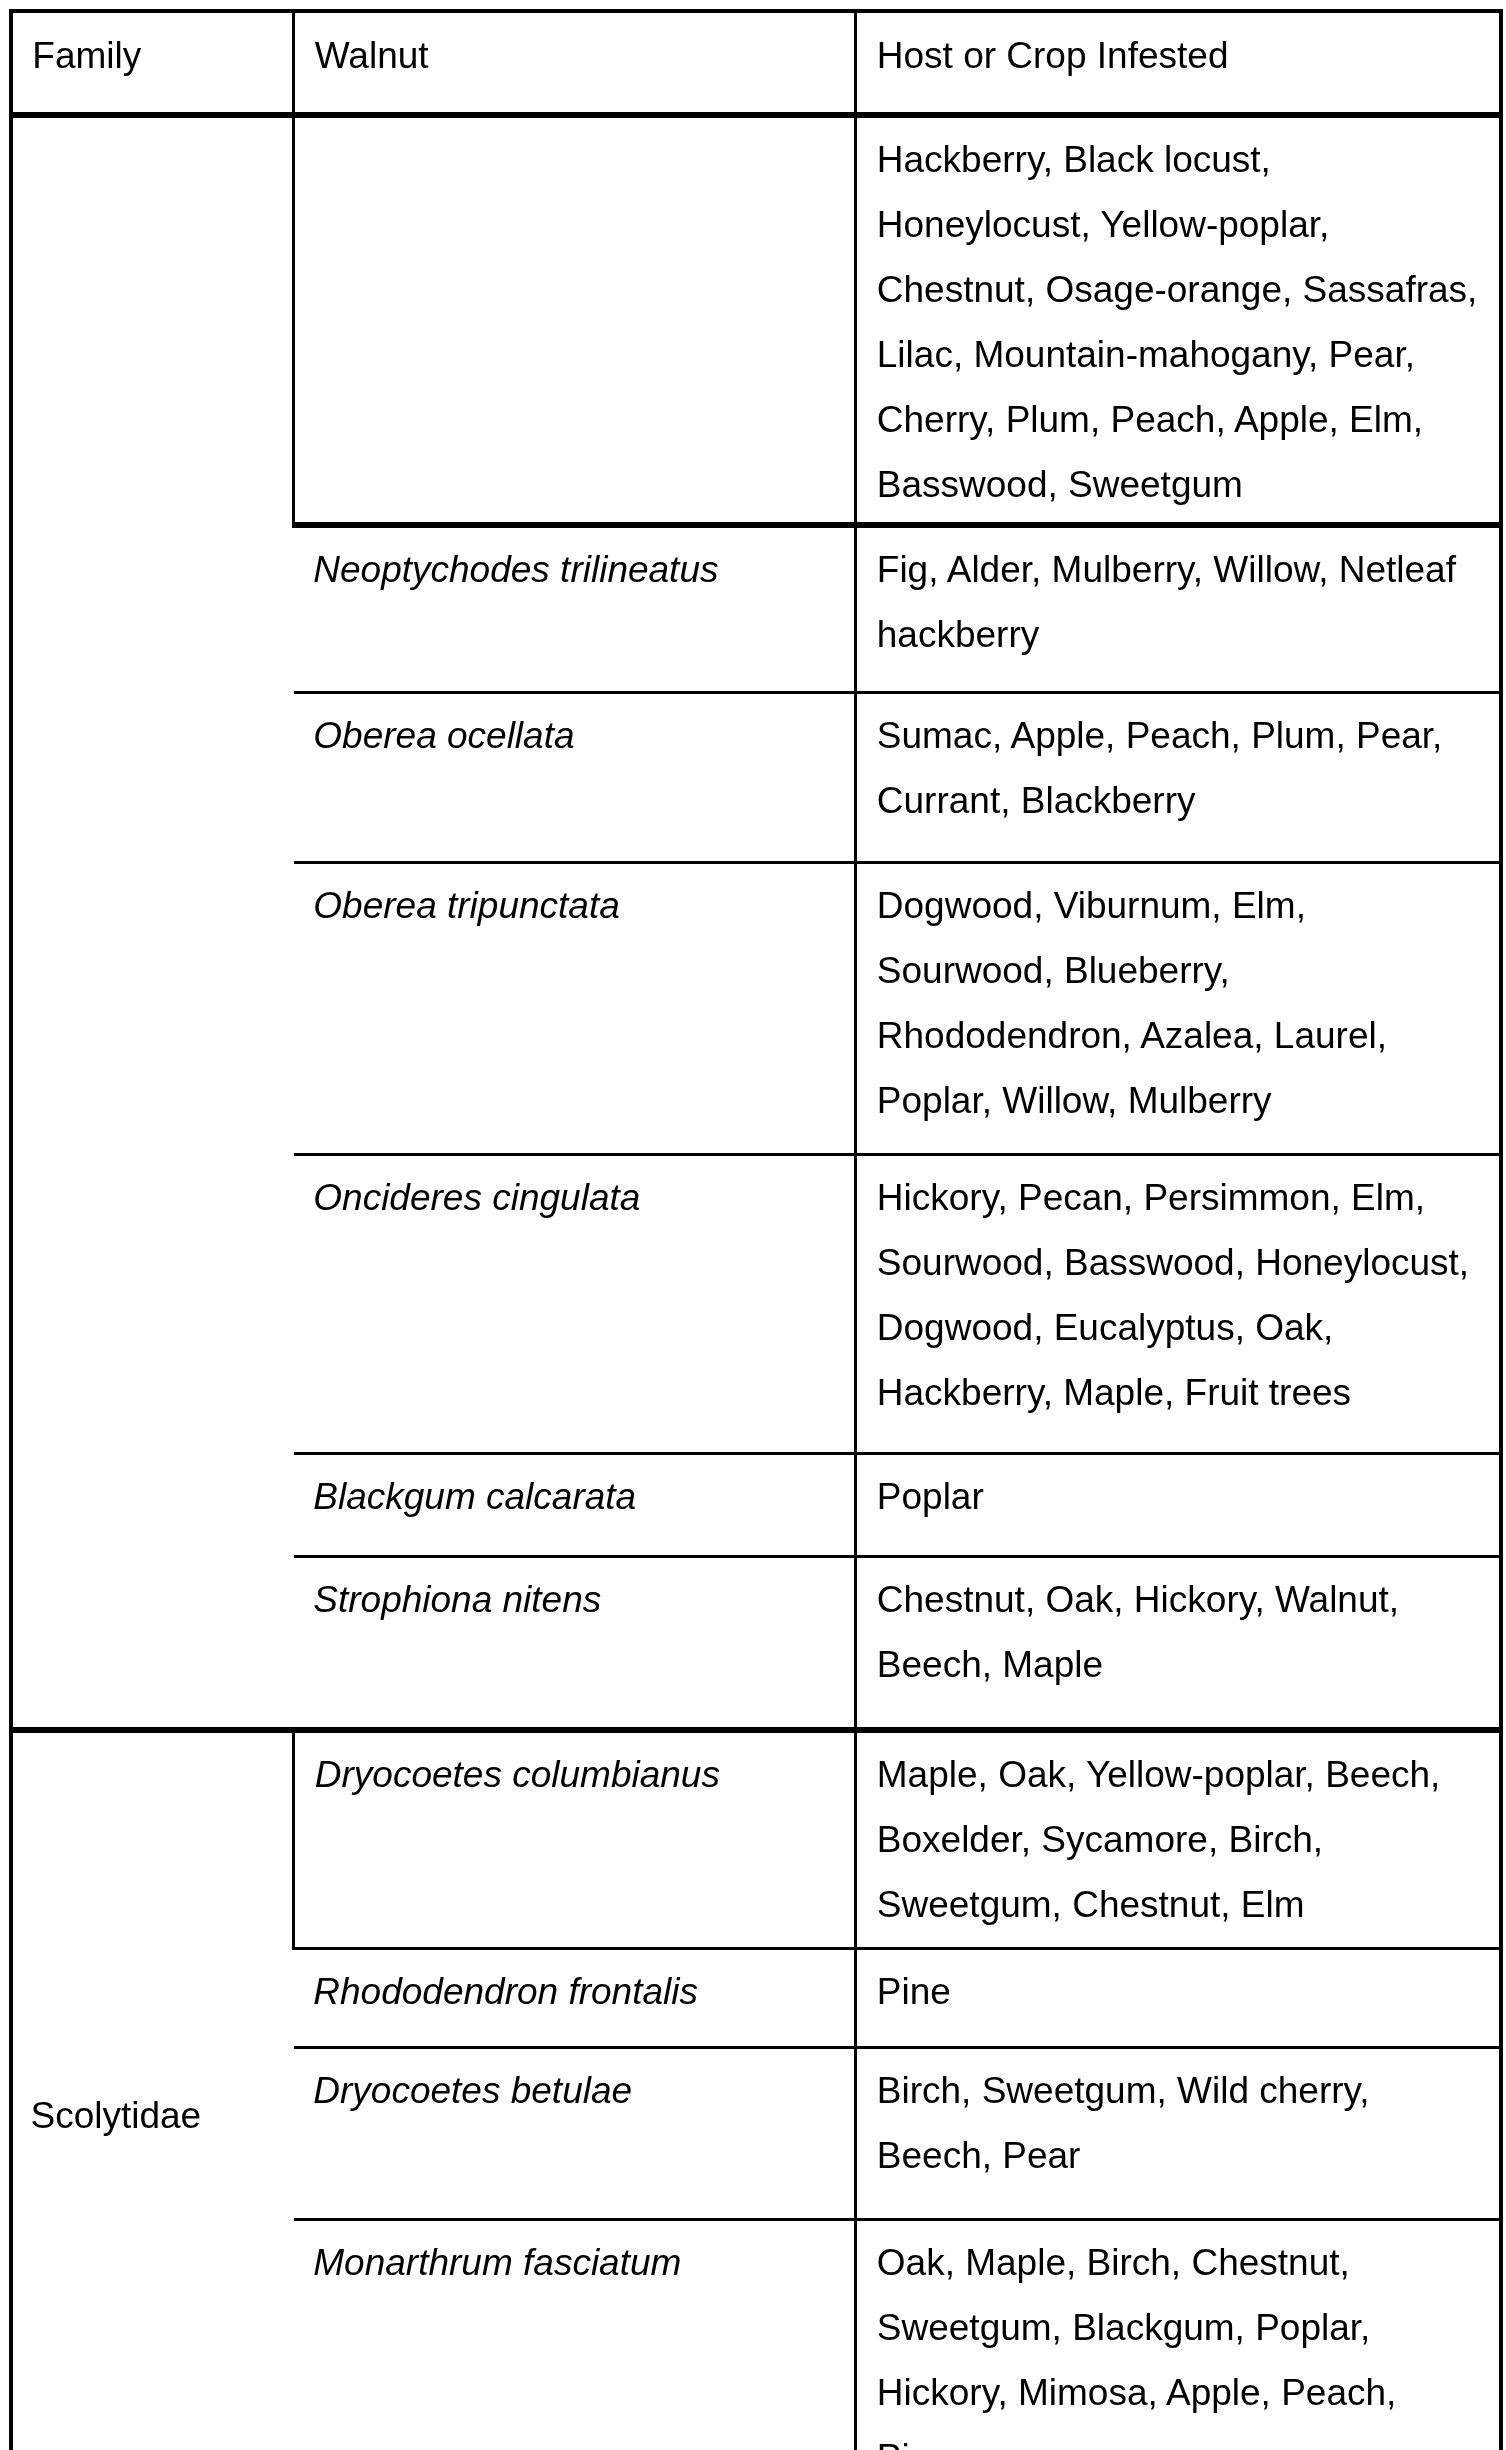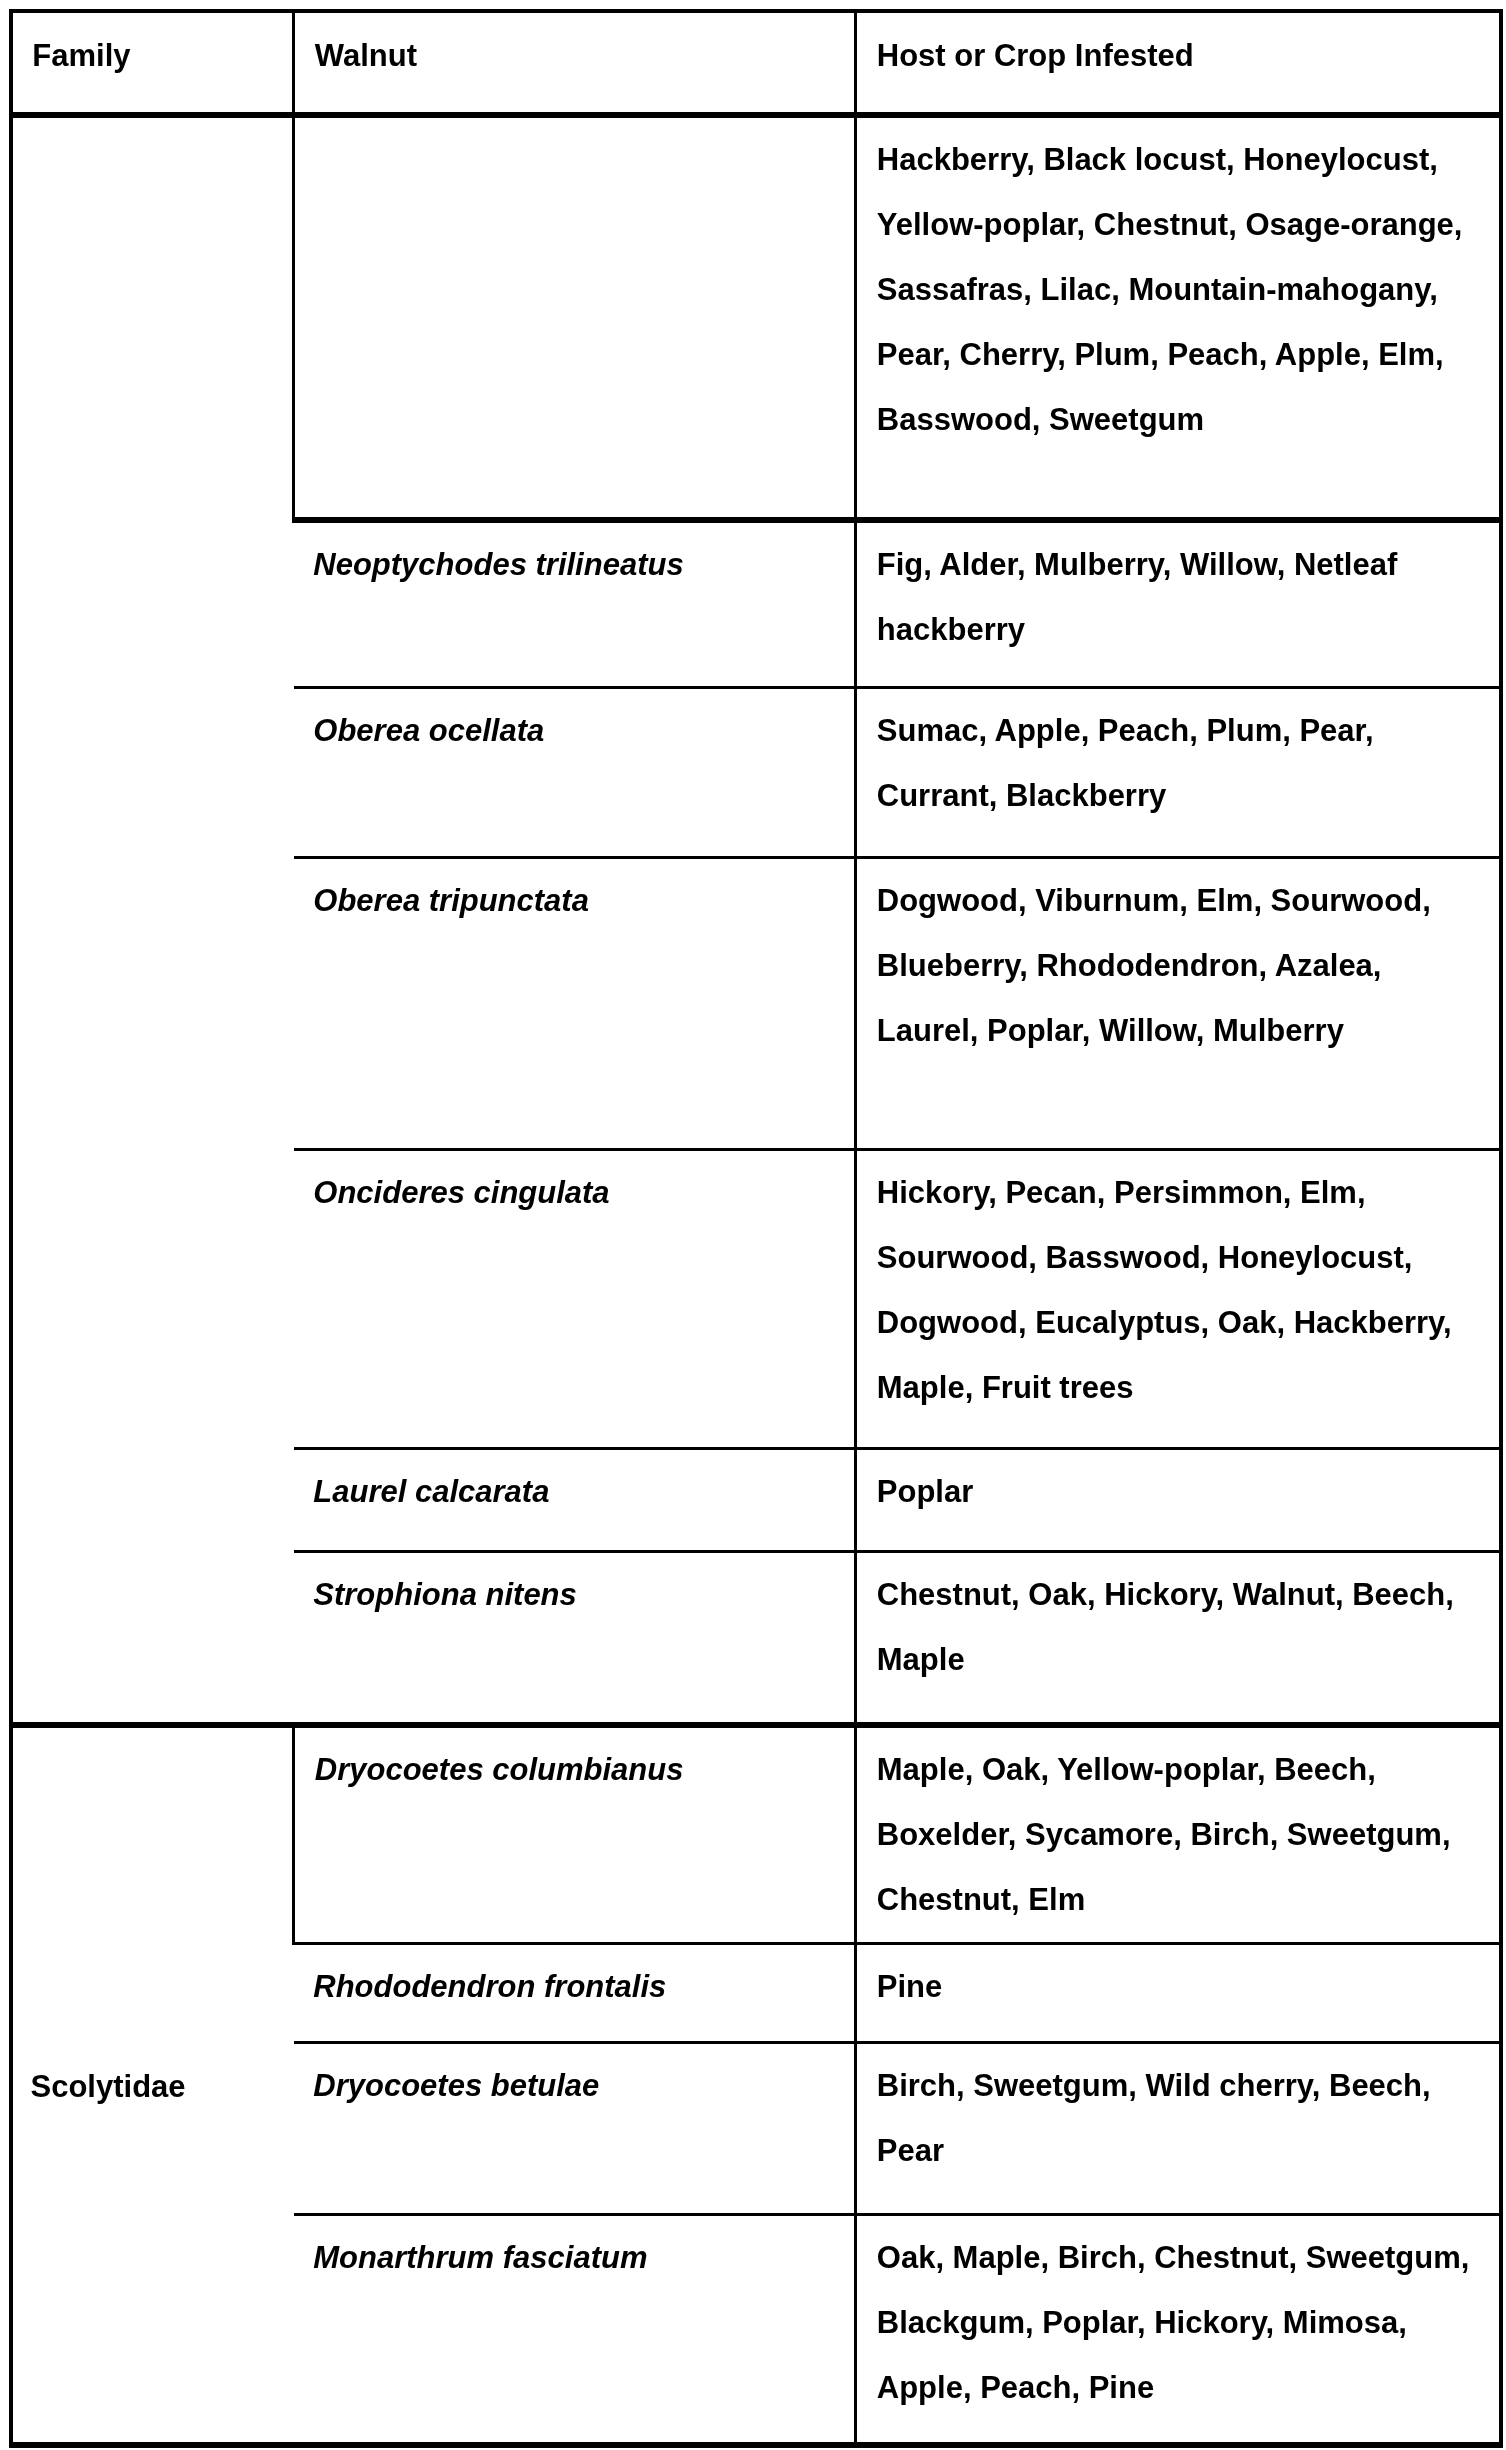--- a/index.html
+++ b/index.html
@@ -21,23 +21,23 @@
     table-layout: fixed;
     width: 1489px;
     margin: 8.8px 0 0 8.8px;
     border: 4.4px solid var(--ink);
     border-bottom-width: 6.2px;
     background: var(--paper);
   }
   th, td {
     vertical-align: top;
     text-align: left;
-    font-size: 31px;
+    font-size: 37px;
     line-height: 65px;
-    font-weight: bold;
+    font-weight: normal;
     padding: 8.8px 19.5px 5.3px 19.5px;
     overflow: hidden;
   }
   
   th + th, td + td { border-left: 3.5px solid var(--ink); }
   
   thead th { border-bottom: 6.2px solid var(--ink); padding-top: 10.6px; }
   
   tbody td { border-top: 3.5px solid var(--ink); }
   
@@ -81,21 +81,21 @@
     </tr>
     <tr style="height:292px">
       <td class="species">Oberea tripunctata</td>
       <td class="host">Dogwood, Viburnum, Elm, Sourwood, Blueberry, Rhododendron, Azalea, Laurel, Poplar, Willow, Mulberry</td>
     </tr>
     <tr style="height:299px">
       <td class="species">Oncideres cingulata</td>
       <td class="host">Hickory, Pecan, Persimmon, Elm, Sourwood, Basswood, Honeylocust, Dogwood, Eucalyptus, Oak, Hackberry, Maple, Fruit trees</td>
     </tr>
     <tr style="height:103px">
-      <td class="species">Laurel calcarata</td>
+      <td class="species">Blackgum calcarata</td>
       <td class="host">Poplar</td>
     </tr>
     <tr style="height:173px">
       <td class="species">Strophiona nitens</td>
       <td class="host">Chestnut, Oak, Hickory, Walnut, Beech, Maple</td>
     </tr>
     <tr class="family-boundary" style="height:219px">
       <td class="family" rowspan="4">Scolytidae</td>
       <td class="species">Dryocoetes columbianus</td>
       <td class="host">Maple, Oak, Yellow-poplar, Beech, Boxelder, Sycamore, Birch, Sweetgum, Chestnut, Elm</td>

